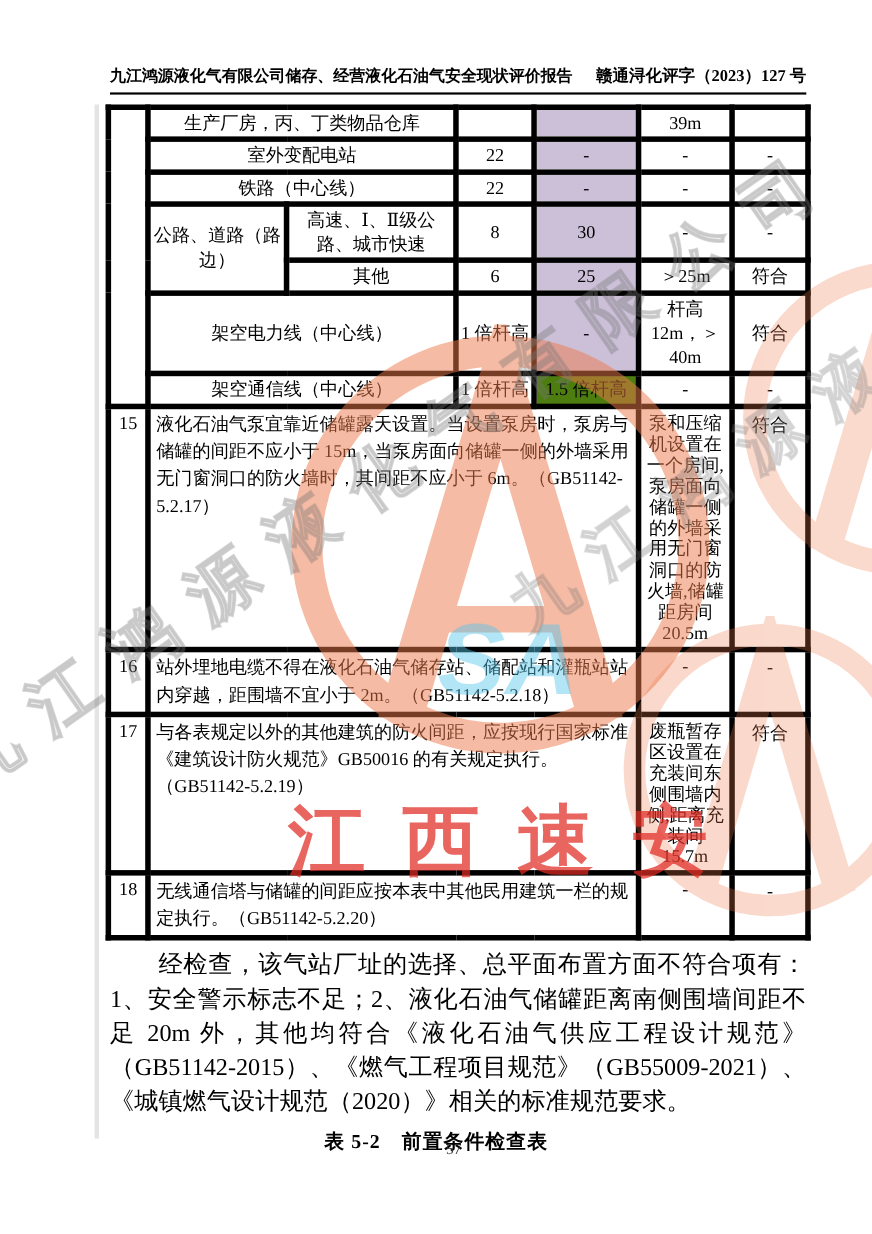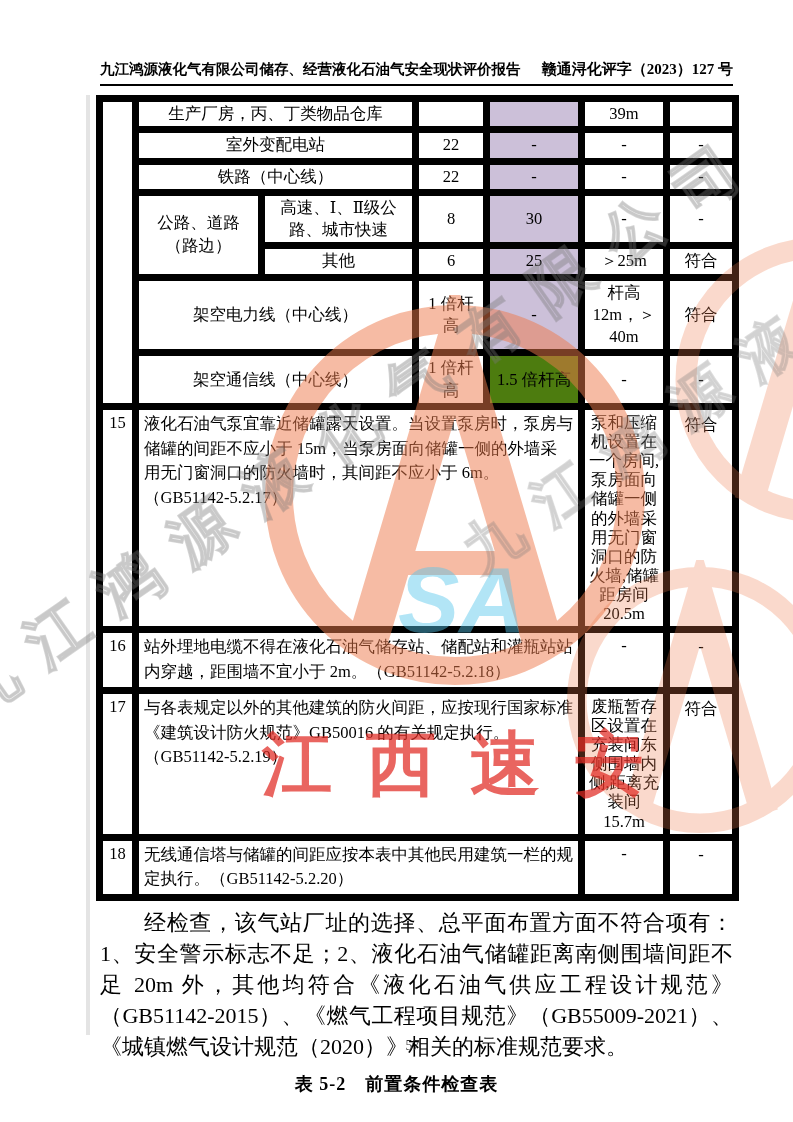--- a/index.html
+++ b/index.html
@@ -21,21 +21,21 @@
     font-size:14.5px; font-weight:600;
     padding-bottom:5px;
     border-bottom:2.5px solid #000;
   }
   .hdr .r { font-weight:700; font-family:Liberation Serif, serif; font-size:15px;}
   
   .content { position:absolute; top:95px; left:0; width:793px; }
   
   table { border-collapse:collapse; table-layout:fixed; }
   .t1 { margin-left:96px; width:636px; font-size:16.5px; }
-  .t1 td { border:7px solid #000000; padding:1px 2px; vertical-align:middle; overflow:hidden; }
+  .t1 td { border:5px solid #000000; padding:1px 2px; vertical-align:middle; overflow:hidden; }
   .t1 td.c { text-align:center; line-height:1.35; }
   .t1 td.purple { background:#ccc0d9; }
   .t1 td.gray { background:#4d7c0f; }
   .t1 td.no { text-align:center; vertical-align:top; padding-top:3px; }
   .t1 td.item-content { text-align:left; vertical-align:top; line-height:1.5; padding:2px 5px; }
   .t1 td.item-check { text-align:center; vertical-align:top; line-height:1.16; padding:3px 1px; }
   .t1 td.item-conform { text-align:center; vertical-align:top; padding-top:4px; }
   
   .para {
     margin:6px 60px 0 100px;

